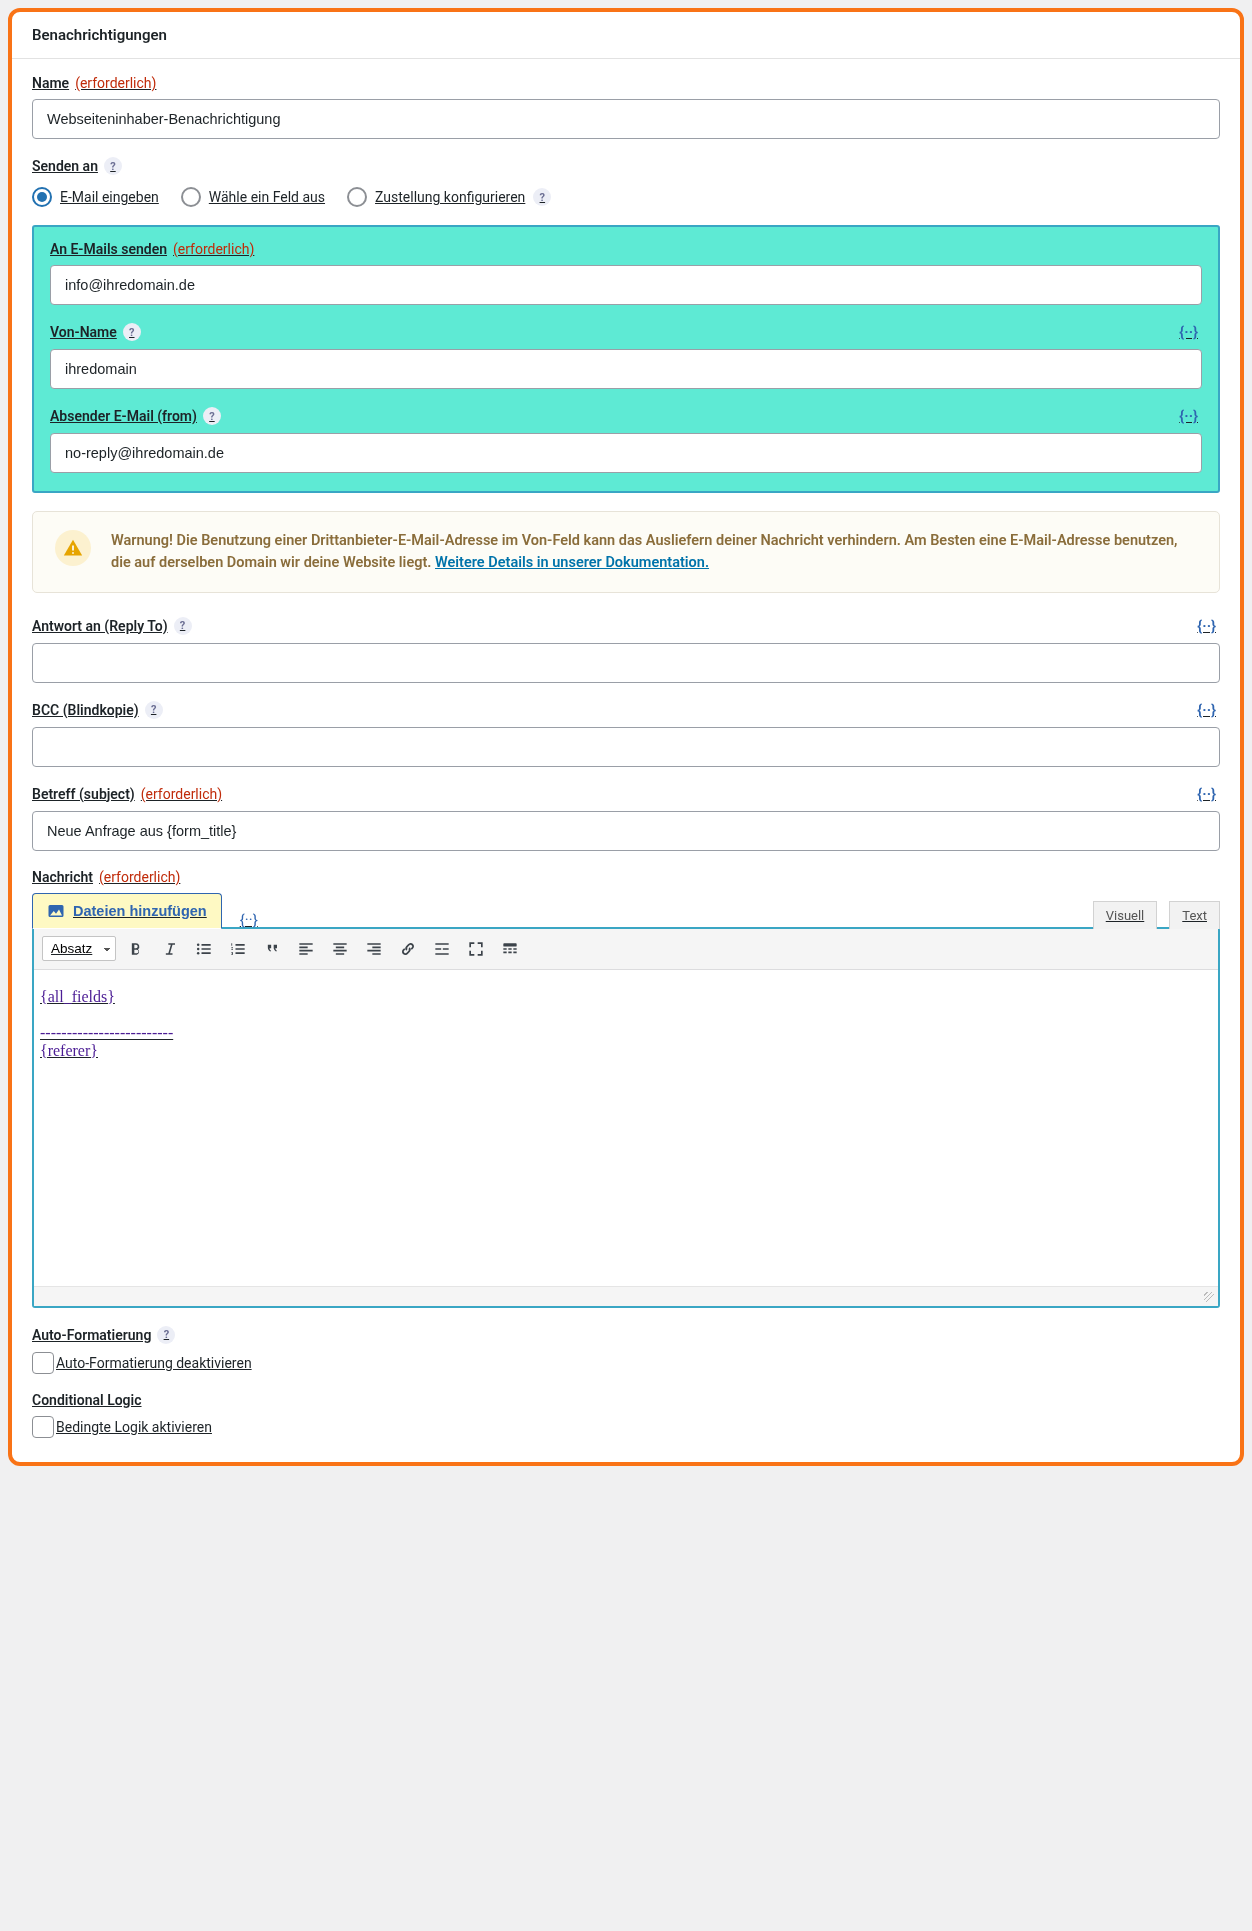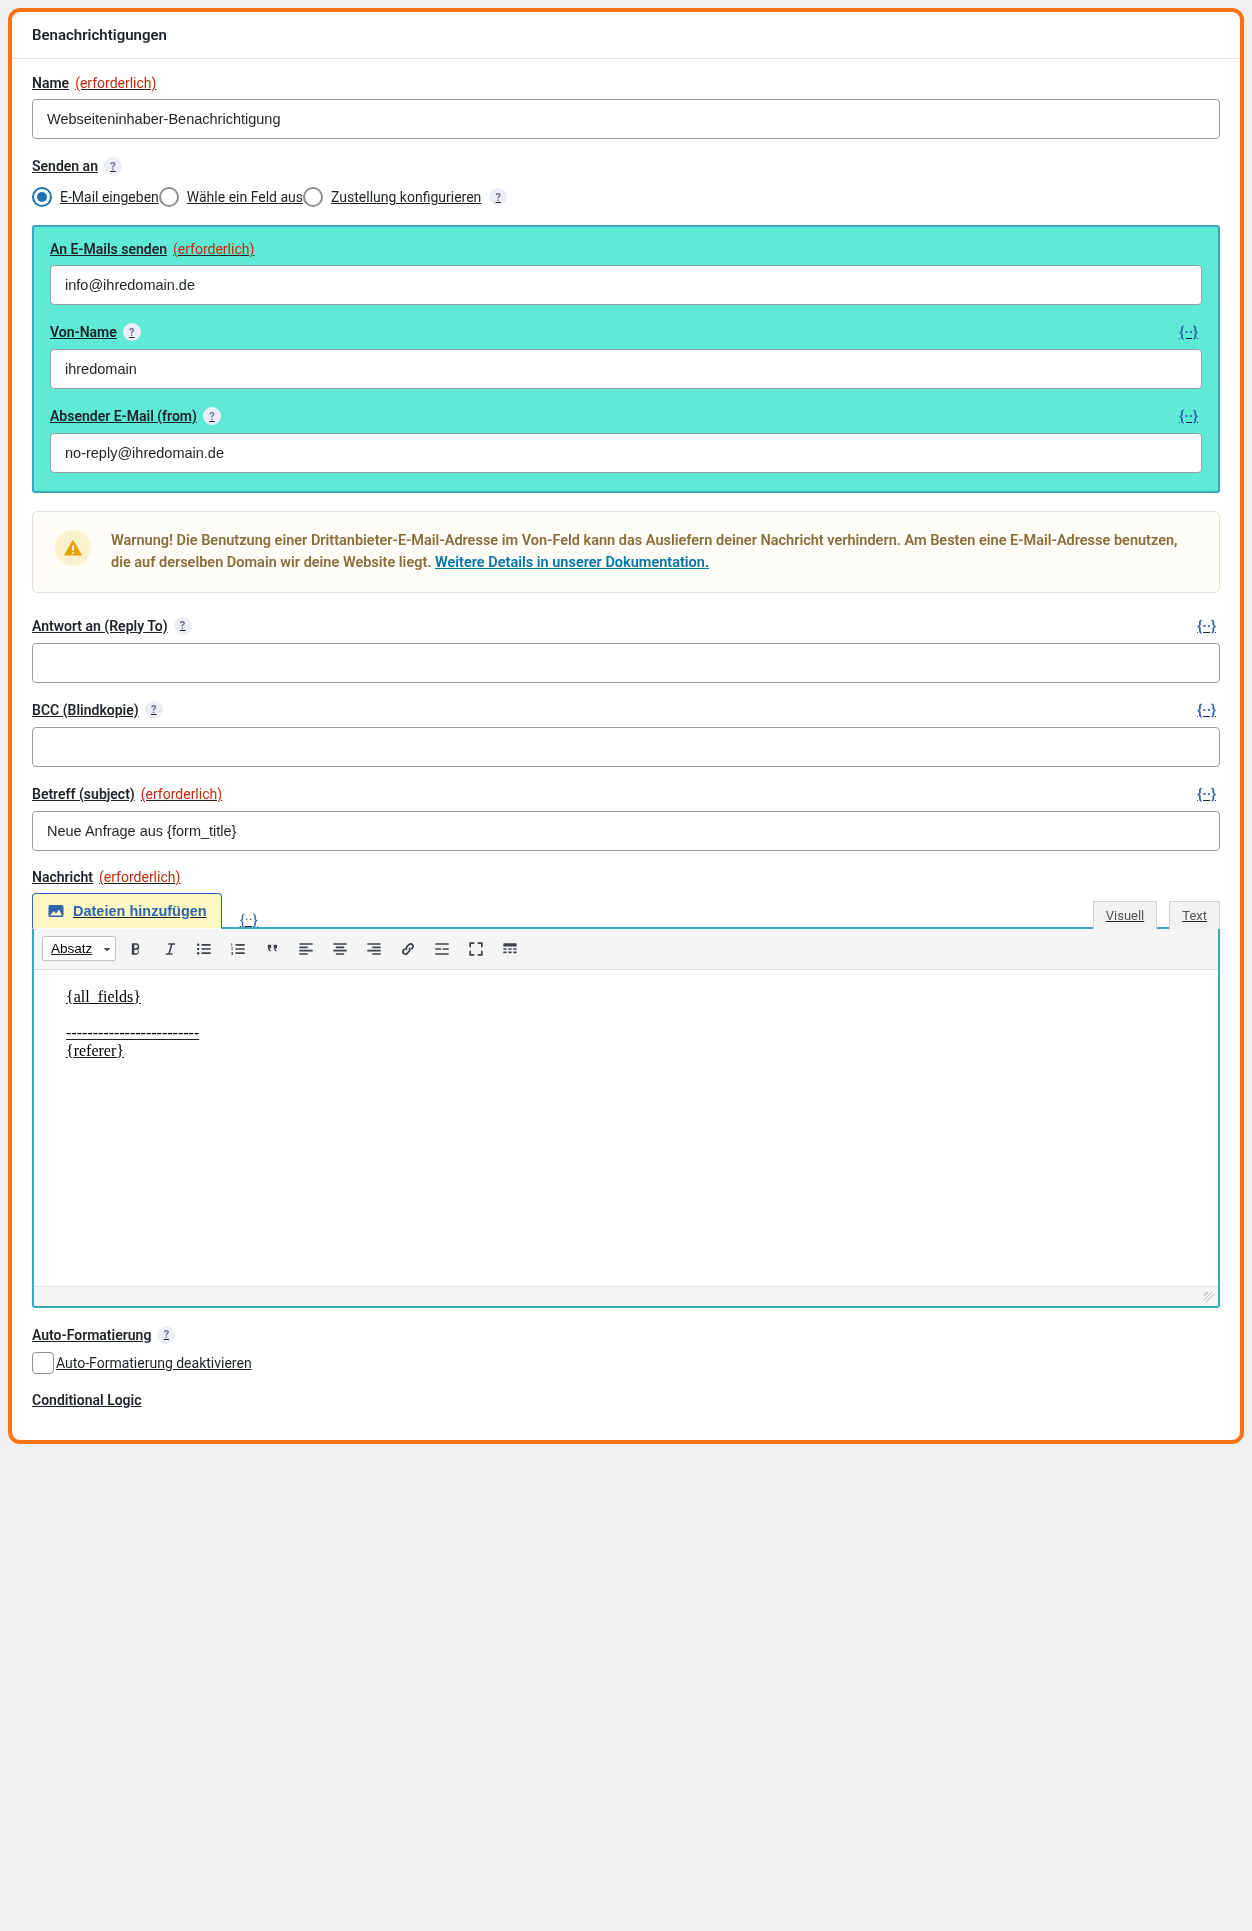--- a/index.html
+++ b/index.html
@@ -56,20 +56,21 @@
   border: 1px solid #9a9fa7;
   border-radius: 4px;
   padding: 11px 14px;
   font-size: 14.5px;
   color: #1d2327;
   background: #fff;
 }
 .radio-row {
   display: flex;
   align-items: flex-start;
+  gap: 22px;
   margin-top: 12px;
 }
 .radio-item { display: flex; align-items: center; gap: 8px; }
 .radio {
   width: 20px; height: 20px;
   border: 2px solid #8c8f94;
   border-radius: 50%;
   display: inline-flex;
   align-items: center;
   justify-content: center;
@@ -196,24 +197,24 @@
   display: inline-flex;
   align-items: center;
   justify-content: center;
   color: #3c434a;
   cursor: pointer;
   border-radius: 2px;
 }
 .tb-btn svg { width: 20px; height: 20px; fill: currentColor; }
 .editor-content {
   min-height: 316px;
-  padding: 18px 32px;
+  padding: 18px 6px;
   font-family: Georgia, serif;
   font-size: 16px;
-  color: #000000;
+  color: #4c1d95;
   white-space: pre-wrap;
   outline: none;
 }
 .editor-footer {
   height: 20px;
   background: #f5f5f5;
   border-top: 1px solid #e5e5e5;
   position: relative;
 }
 .editor-footer::after {
@@ -447,16 +448,20 @@
       <div class="checkbox-row">
         <span class="checkbox"></span>
         <span>Auto-Formatierung deaktivieren</span>
       </div>
     </div>
 
     <div class="field-group" style="margin-bottom:0">
       <div class="field-label">
         <span>Conditional Logic</span>
       </div>
+      <div class="checkbox-row">
+        <span class="checkbox"></span>
+        <span>Bedingte Logik aktivieren</span>
+      </div>
     </div>
 
   </div>
 </div>
 
 </body></html>

